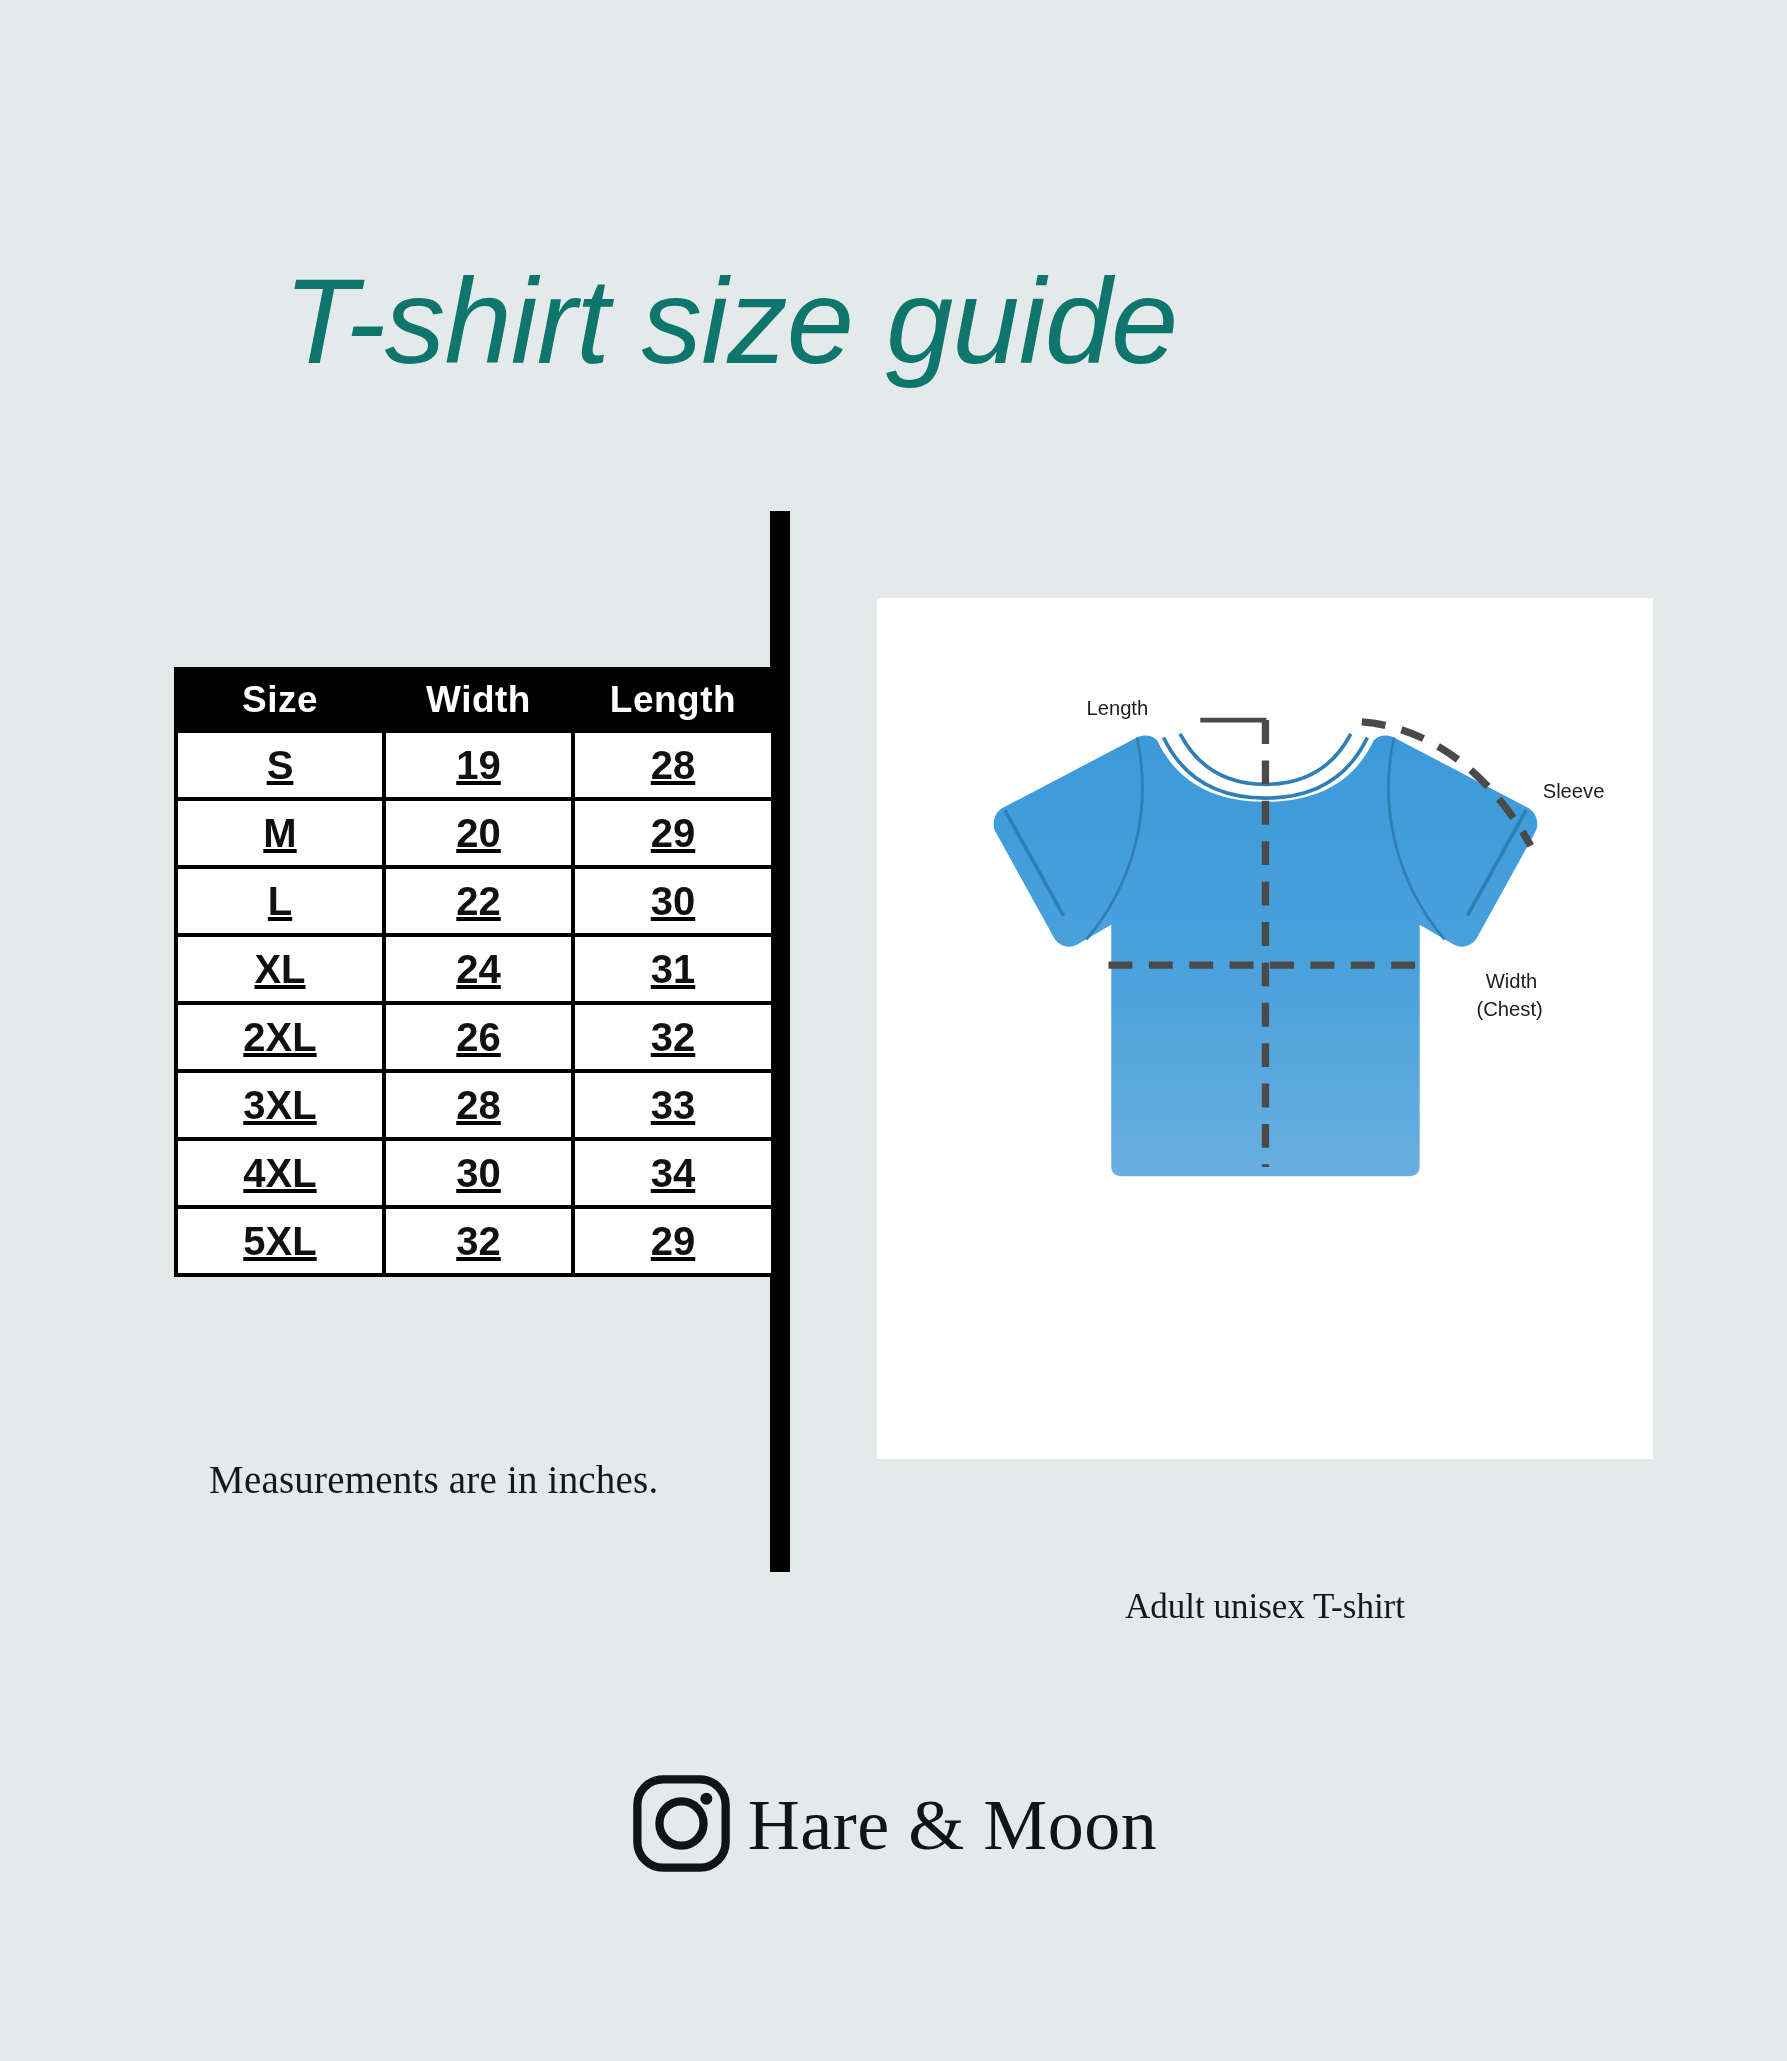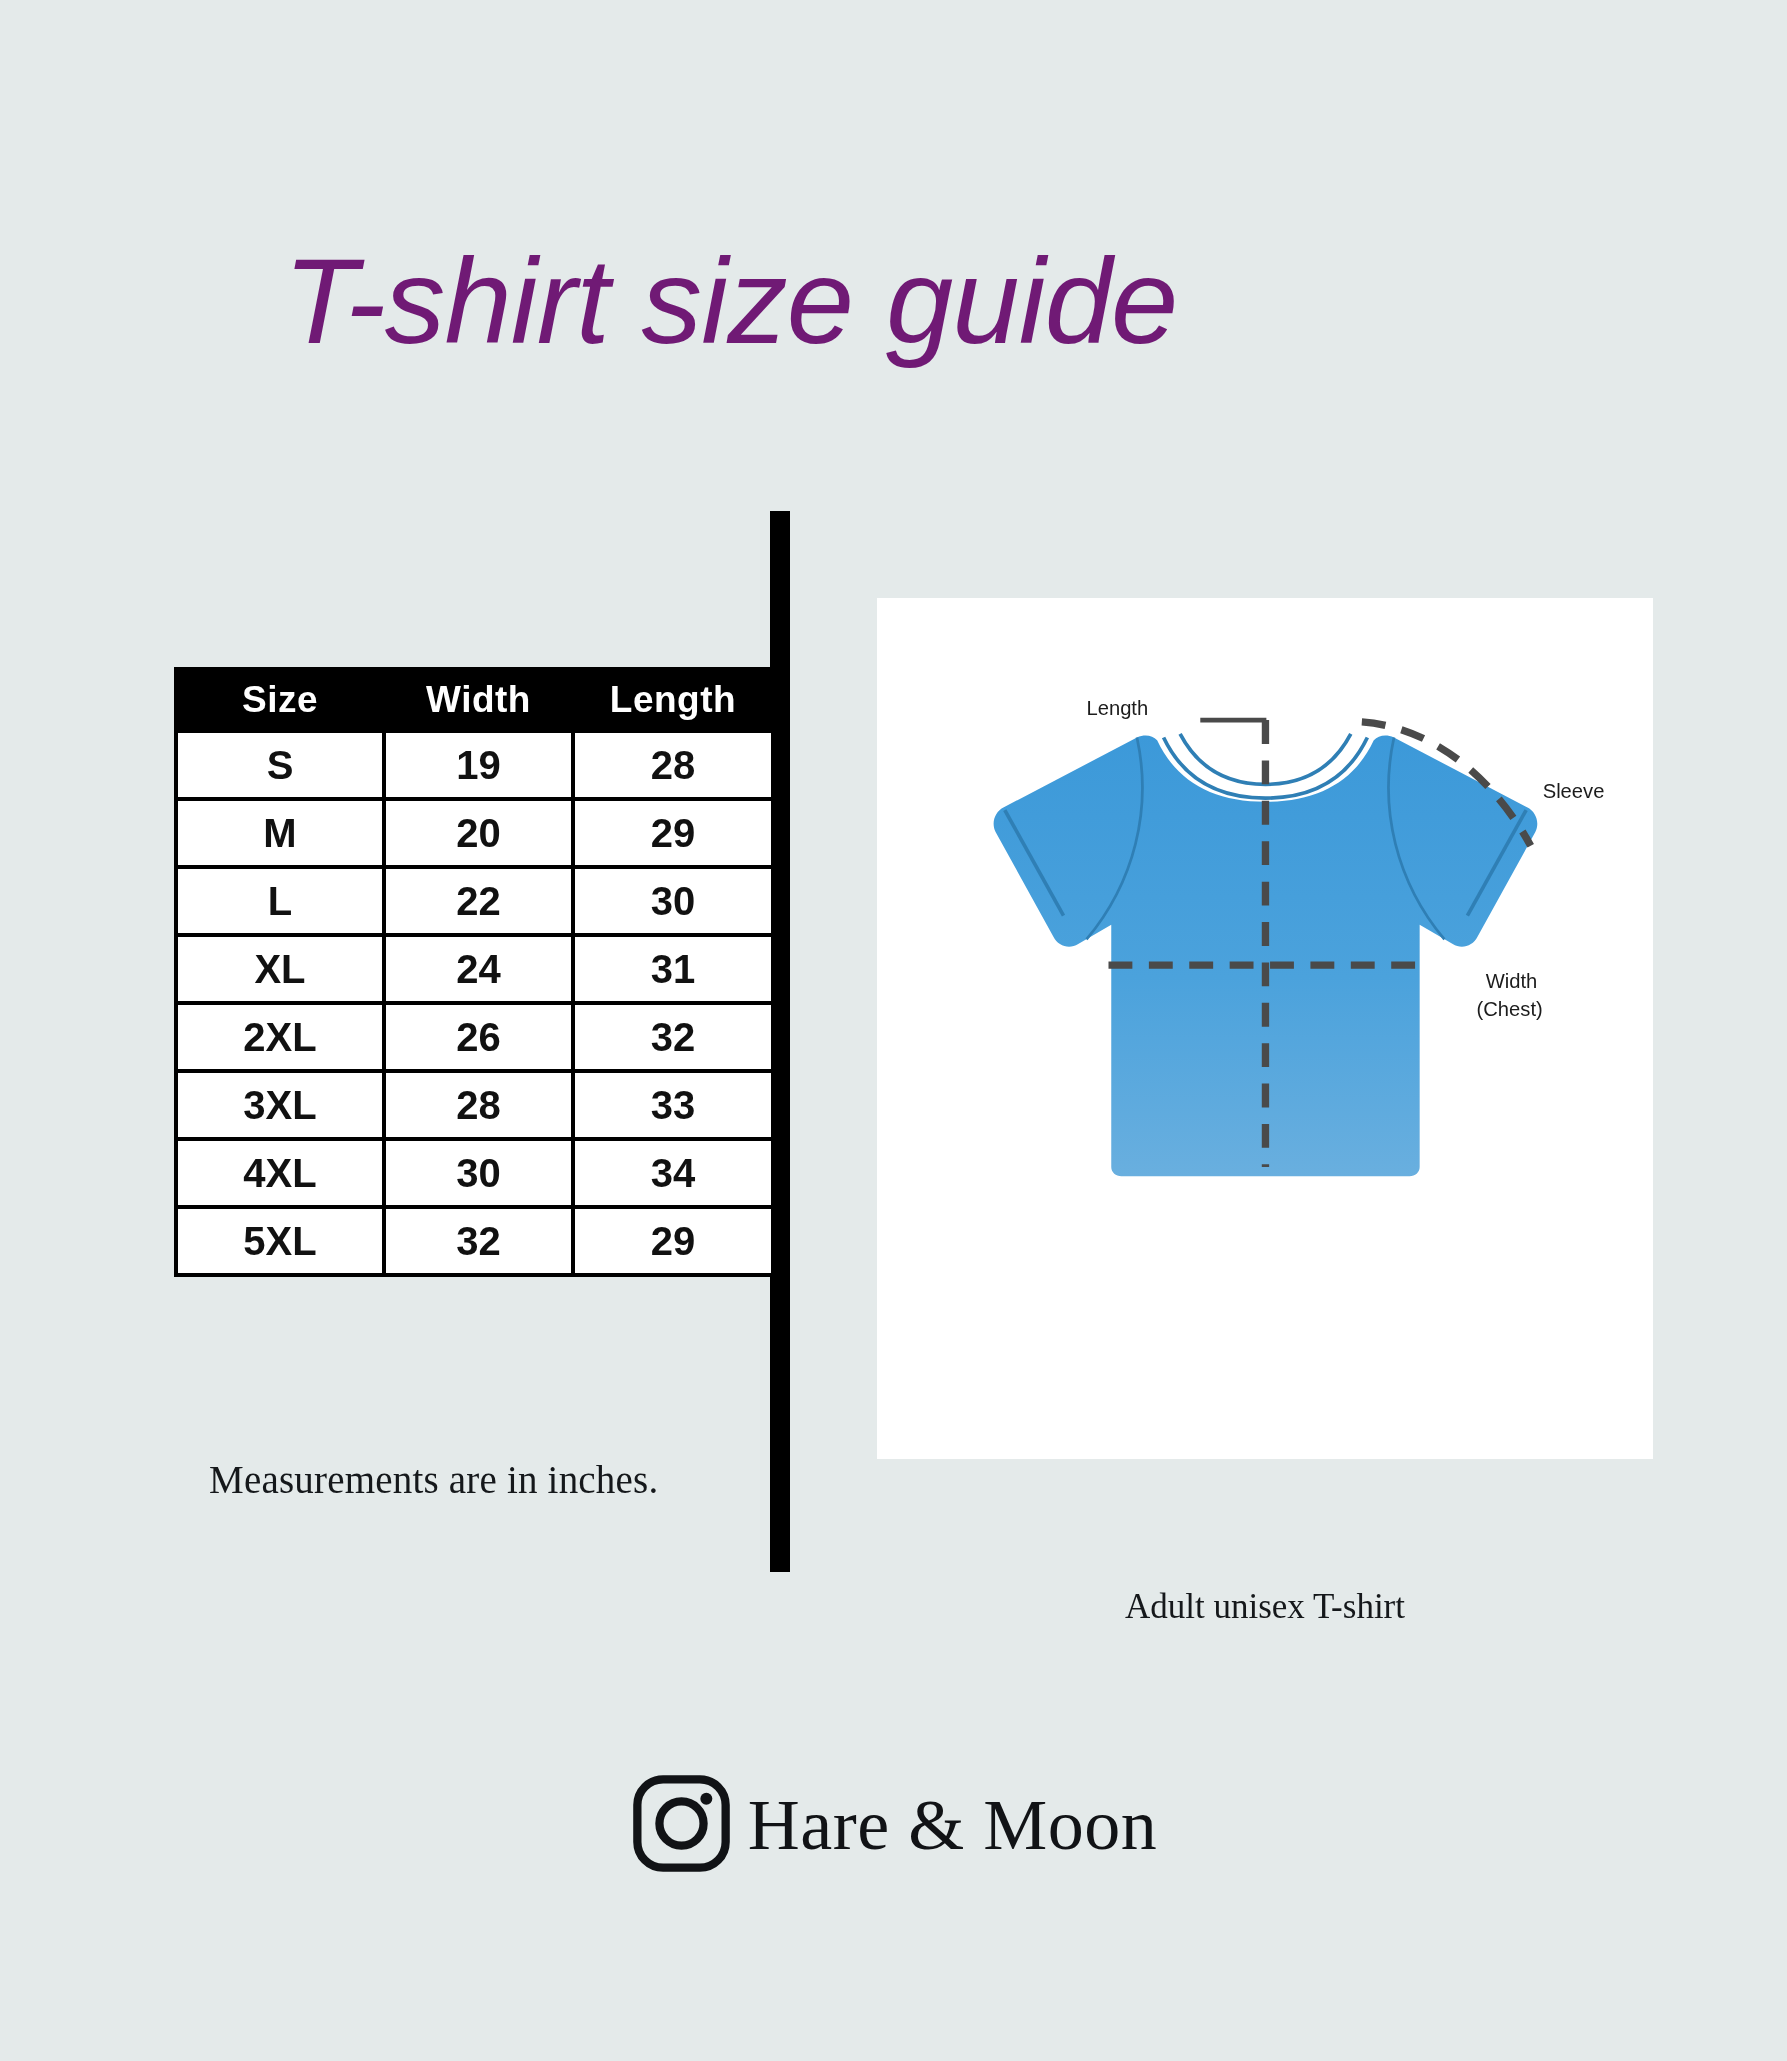--- a/index.html
+++ b/index.html
@@ -15,31 +15,31 @@
   .page {
     position: relative;
     width: 1787px;
     height: 2062px;
     background: #e4eaea;
   }
 
   
   .title {
     position: absolute;
-    top: 232px;
+    top: 252px;
     left: 0;
     width: 1461px;
     text-align: center;
     font-family: "Liberation Sans", sans-serif;
     font-style: italic;
     font-weight: 400;
     font-size: 121px;
     line-height: 138px;
     letter-spacing: -0.9px;
-    color: #701a75;
+    color: #0f766e;
   }
 
   
   .vbar {
     position: absolute;
     left: 770px;
     top: 511px;
     width: 20px;
     height: 1061px;
     background: #000;
@@ -51,20 +51,21 @@
     left: 174px;
     top: 667px;
     width: 597px;
   }
 
   table.size-table {
     border-collapse: collapse;
     width: 597px;
     background: #c4b5fd;
     table-layout: fixed;
+    text-decoration: underline;
   }
 
   table.size-table th,
   table.size-table td {
     border: 4.6px solid #000;
     text-align: center;
     font-family: "Liberation Sans", sans-serif;
     font-weight: bold;
     height: 68px;
     padding: 0;

